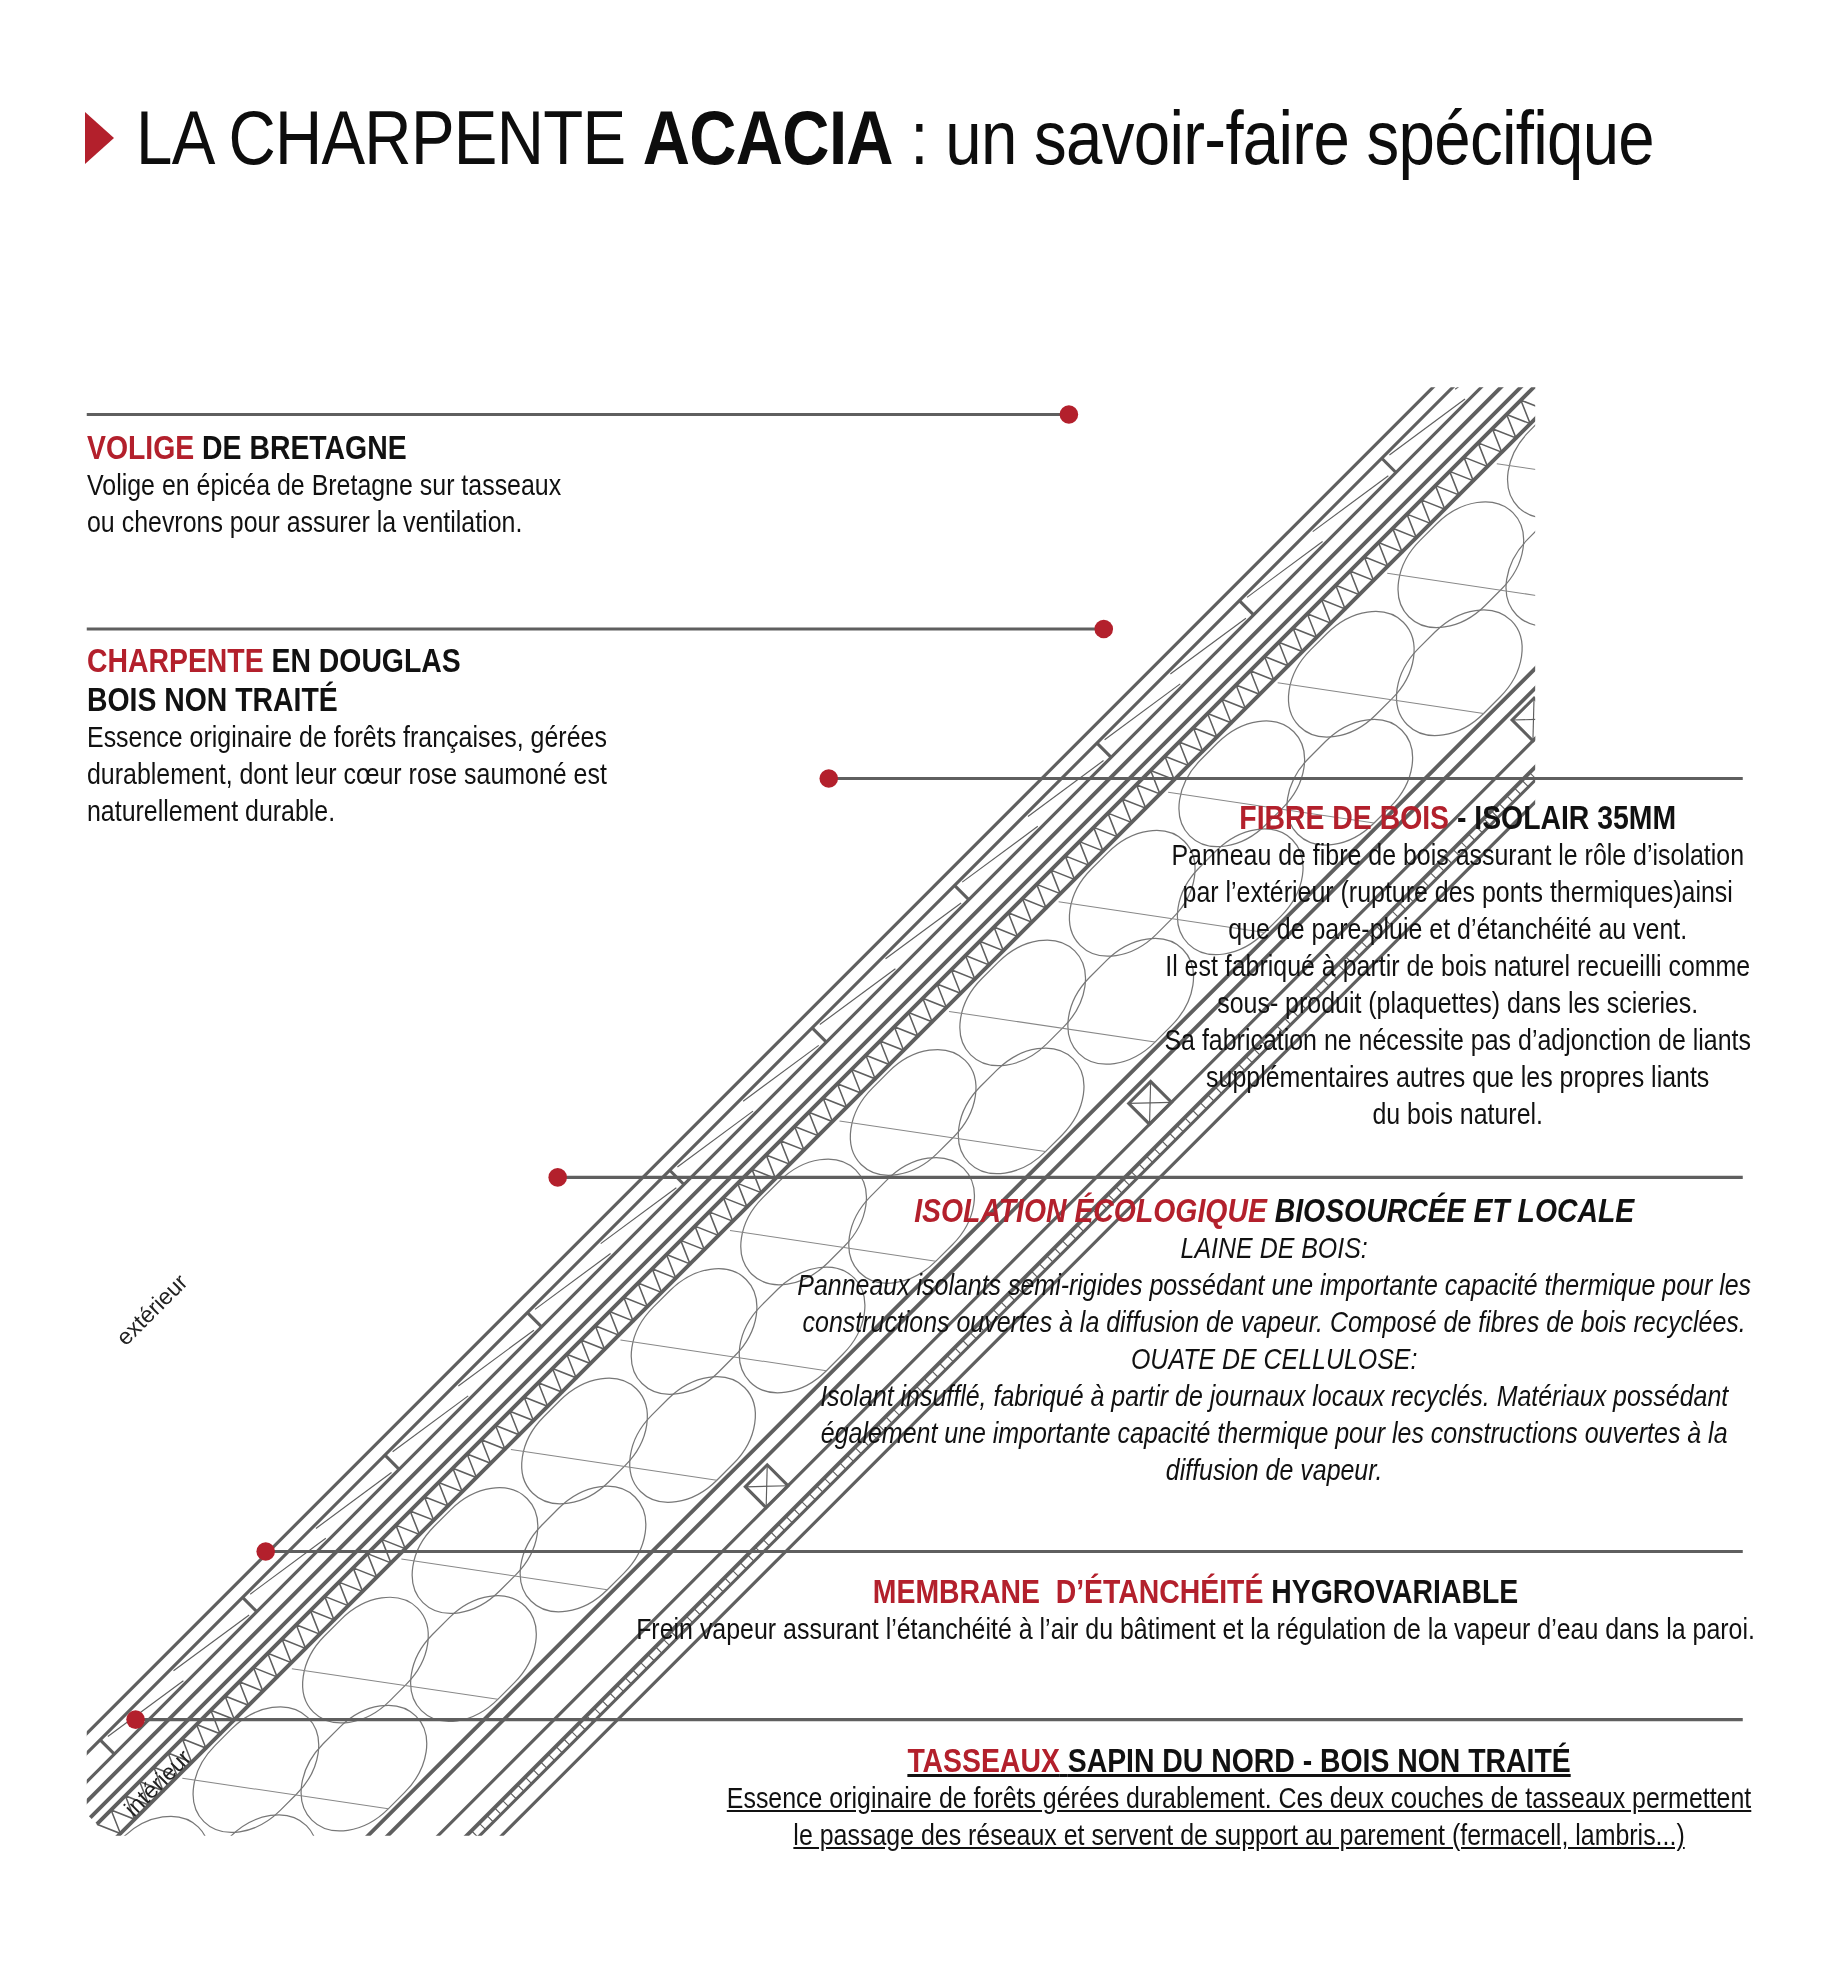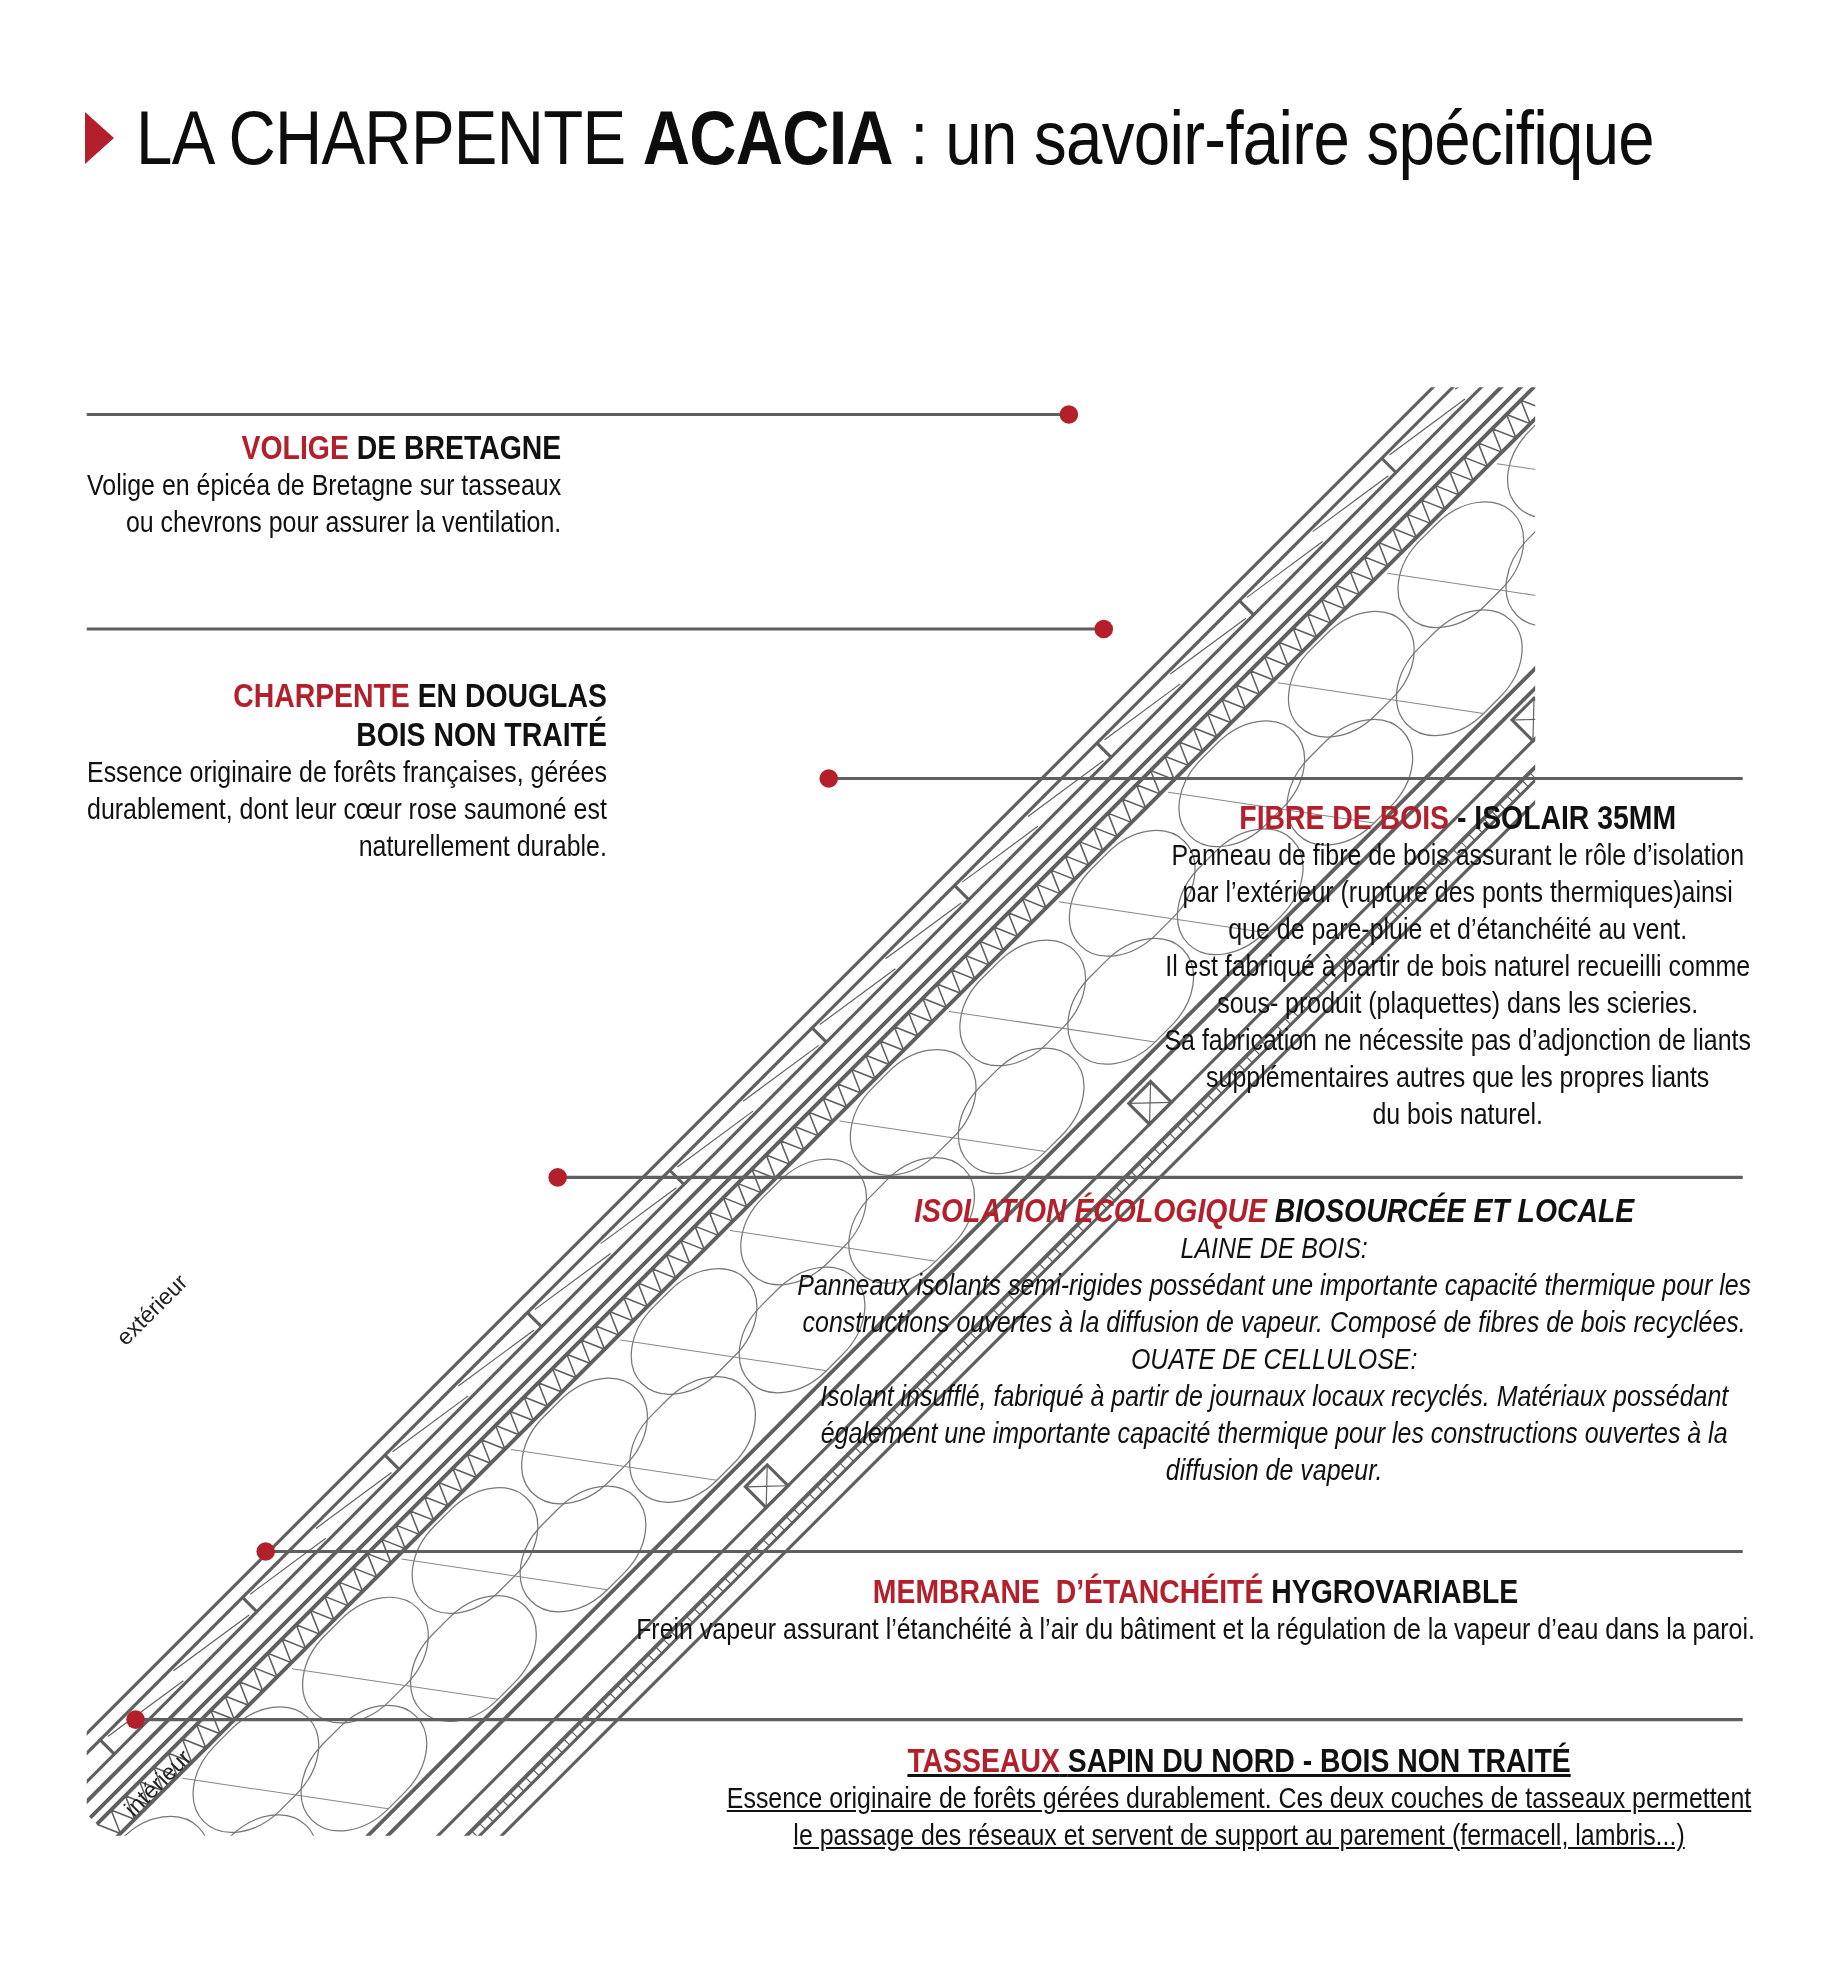--- a/index.html
+++ b/index.html
@@ -7,21 +7,21 @@
          font-family: "Liberation Sans", sans-serif; color: #111; }
   .title { position: absolute; left: 85px; top: 91px; height: 93px; display: flex; align-items: center; }
   .title .arrow { width: 0; height: 0; border-top: 26px solid transparent; border-bottom: 26px solid transparent;
                   border-left: 29px solid #b3202c; margin-right: 22px; }
   .title .txt { font-size: 76px; letter-spacing: -0.8px; transform: scaleX(0.86); transform-origin: left center;
                 white-space: nowrap; color: #0d0d0d; }
   .title b { font-weight: 700; }
 
   svg.diagram { position: absolute; left: 0; top: 0; }
 
-  .block { position: absolute; transform-origin: left top; text-align: right; }
+  .block { position: absolute; transform-origin: left top; }
   .block.right { text-align: center; transform-origin: right top; }
   .head { font-size: 33px; font-weight: 700; line-height: 39px; white-space: nowrap;
           transform: scaleX(0.86); }
   .block .head { transform-origin: left top; }
   .block.right .head { transform-origin: right top; }
   .red { color: #b3202c; }
   .dark { color: #111; }
   .body { font-size: 29px; line-height: 37px; white-space: nowrap; transform: scaleX(0.86); }
   .block .body { transform-origin: left top; }
   .block.right .body { transform-origin: right top; }
@@ -176,21 +176,21 @@
   <div class="head">
     <span class="red">VOLIGE</span>
     <span class="dark">DE BRETAGNE</span>
   </div>
   <div class="body">
     <span class="line">Volige en épicéa de Bretagne sur tasseaux</span>
     <span class="line">ou chevrons pour assurer la ventilation.</span>
   </div>
 </div>
 
-<div class="block" style="left:87px; top:641px;margin-top:35px;">
+<div class="block" style="left:87px; top:641px;">
   <div class="head">
     <span class="red">CHARPENTE</span>
     <span class="dark">EN DOUGLAS</span>
   </div>
   <div class="head">
     <span class="dark">BOIS NON TRAITÉ</span>
   </div>
   <div class="body">
     <span class="line">Essence originaire de forêts françaises, gérées</span>
     <span class="line">durablement, dont leur cœur rose saumoné est</span>

